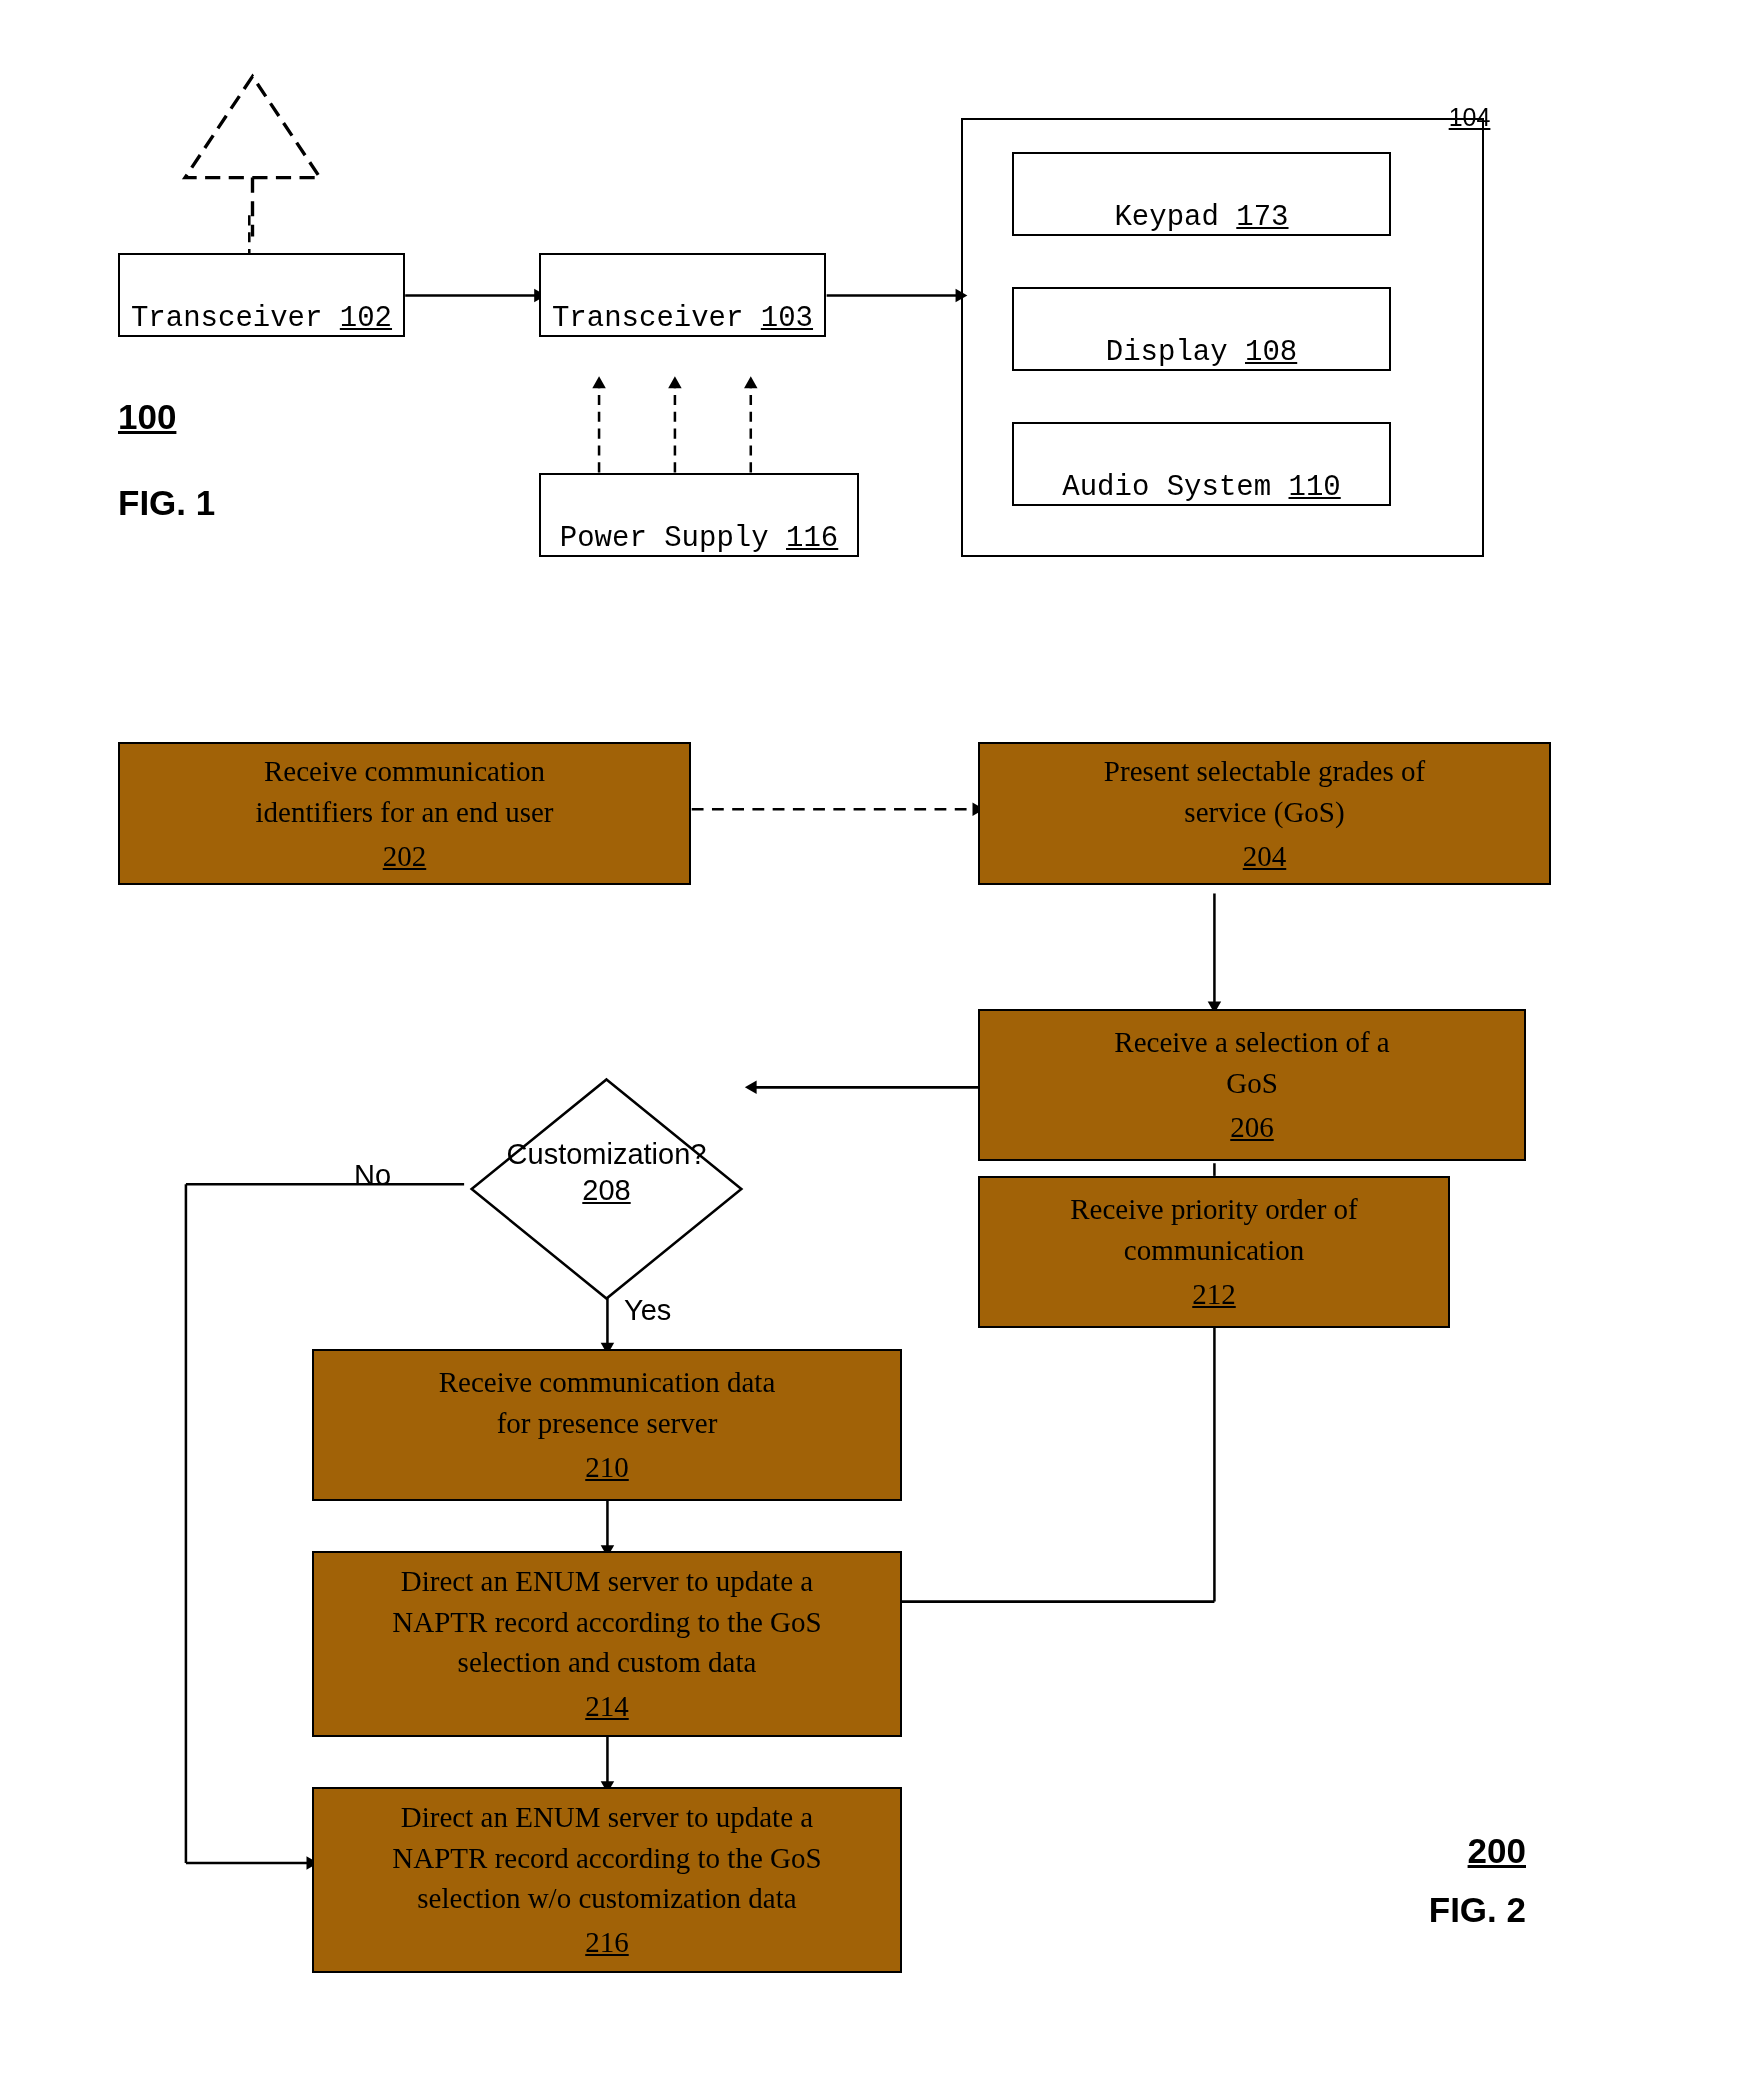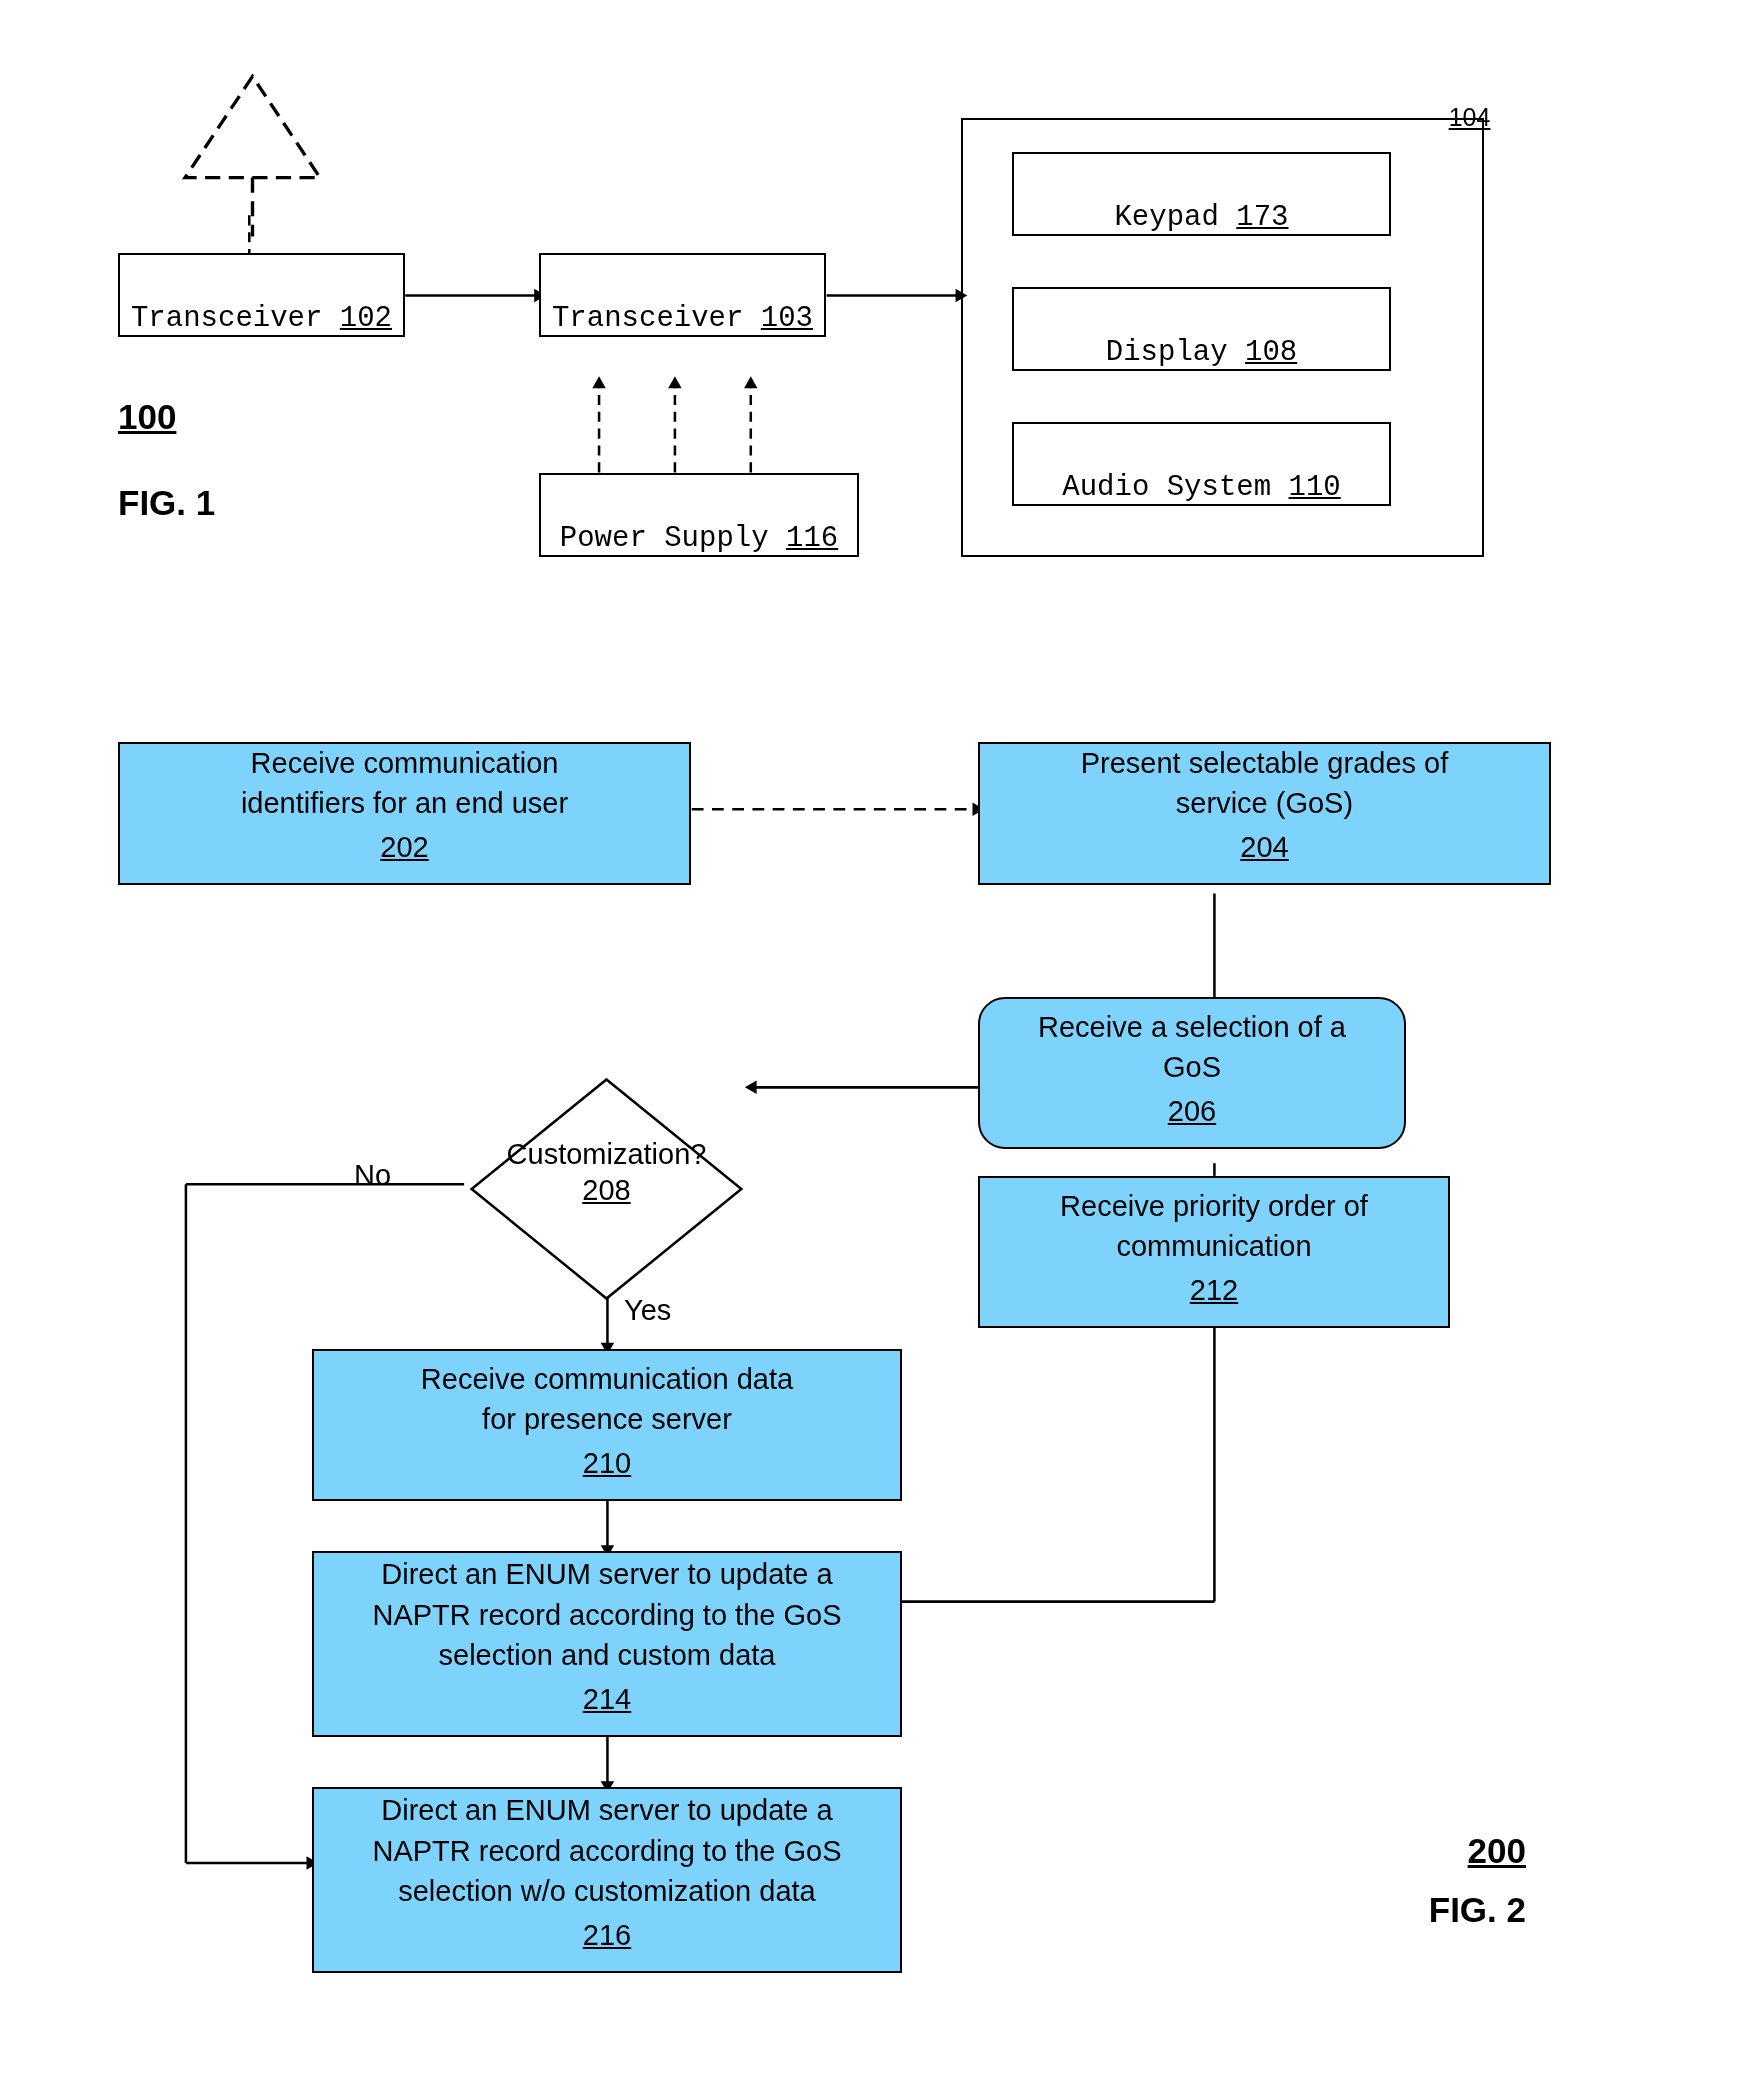--- a/index.html
+++ b/index.html
@@ -130,29 +130,30 @@
     
     .fig2-container {
       position: relative;
       width: 100%;
       height: 1332px;
     }
 
     
     .flow-box {
       border: 2.5px solid #000;
-      background: #7dd3fc;
+      background: #a16207;
       position: absolute;
       display: flex;
-      align-items: flex-end;
+      align-items: center;
       justify-content: center;
       text-align: center;
       font-size: 29px;
       line-height: 1.4;
       padding: 15px 18.6px;
+      font-family: Liberation Serif, serif;
     }
 
     
     .connector-svg {
       position: absolute;
       top: 0;
       left: 0;
       width: 100%;
       height: 100%;
       pointer-events: none;
@@ -282,21 +283,21 @@
     </div>
 
     <div class="flow-box" style="left:911px;top:34px;width:573px;height:143px;">
       <div>
         <div style="white-space:pre-line;font-size:29px;">Present selectable grades of
 service (GoS)</div>
         <div style="font-size:29px;margin-top:3.4px;"><span class="underline-num">204</span></div>
       </div>
     </div>
 
-    <div class="flow-box" style="left:911px;top:289px;width:428px;height:152px;border-radius:27px;">
+    <div class="flow-box" style="left:911px;top:301px;width:548px;height:152px;">
       <div>
         <div style="white-space:pre-line;font-size:29px;">Receive a selection of a
 GoS</div>
         <div style="font-size:29px;margin-top:3.4px;"><span class="underline-num">206</span></div>
       </div>
     </div>
 
     <div style="position:absolute;left:396px;top:363px;width:287px;height:236px;">
       <svg width="287" height="236" viewBox="0 0 340 280">
         <polygon points="170,10 330,140 170,270 10,140" fill="white" stroke="#000" stroke-width="3"></polygon>

